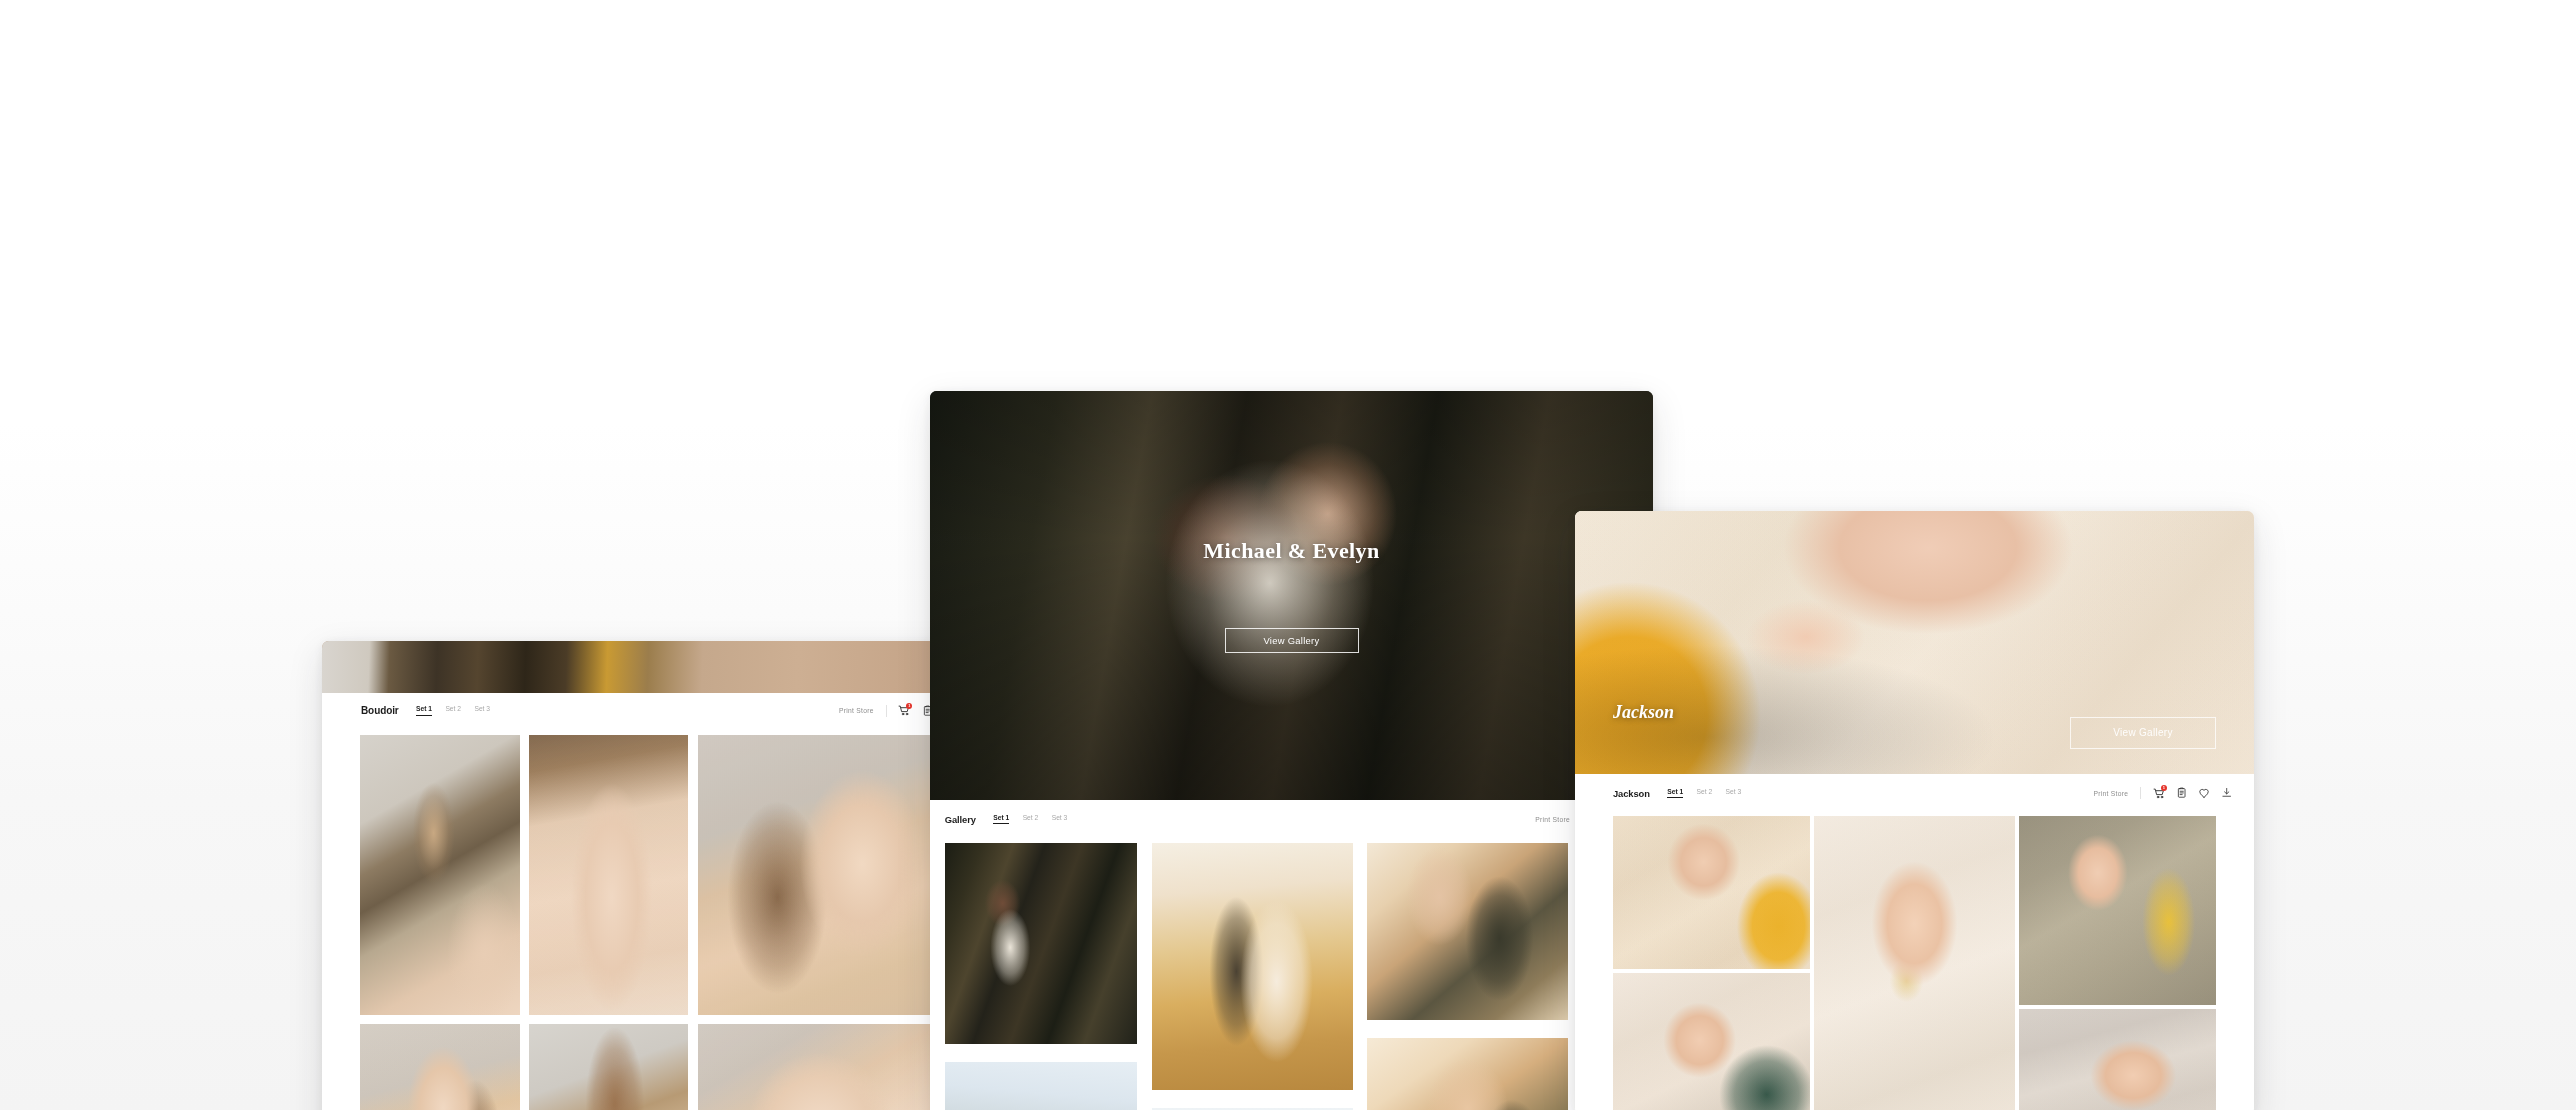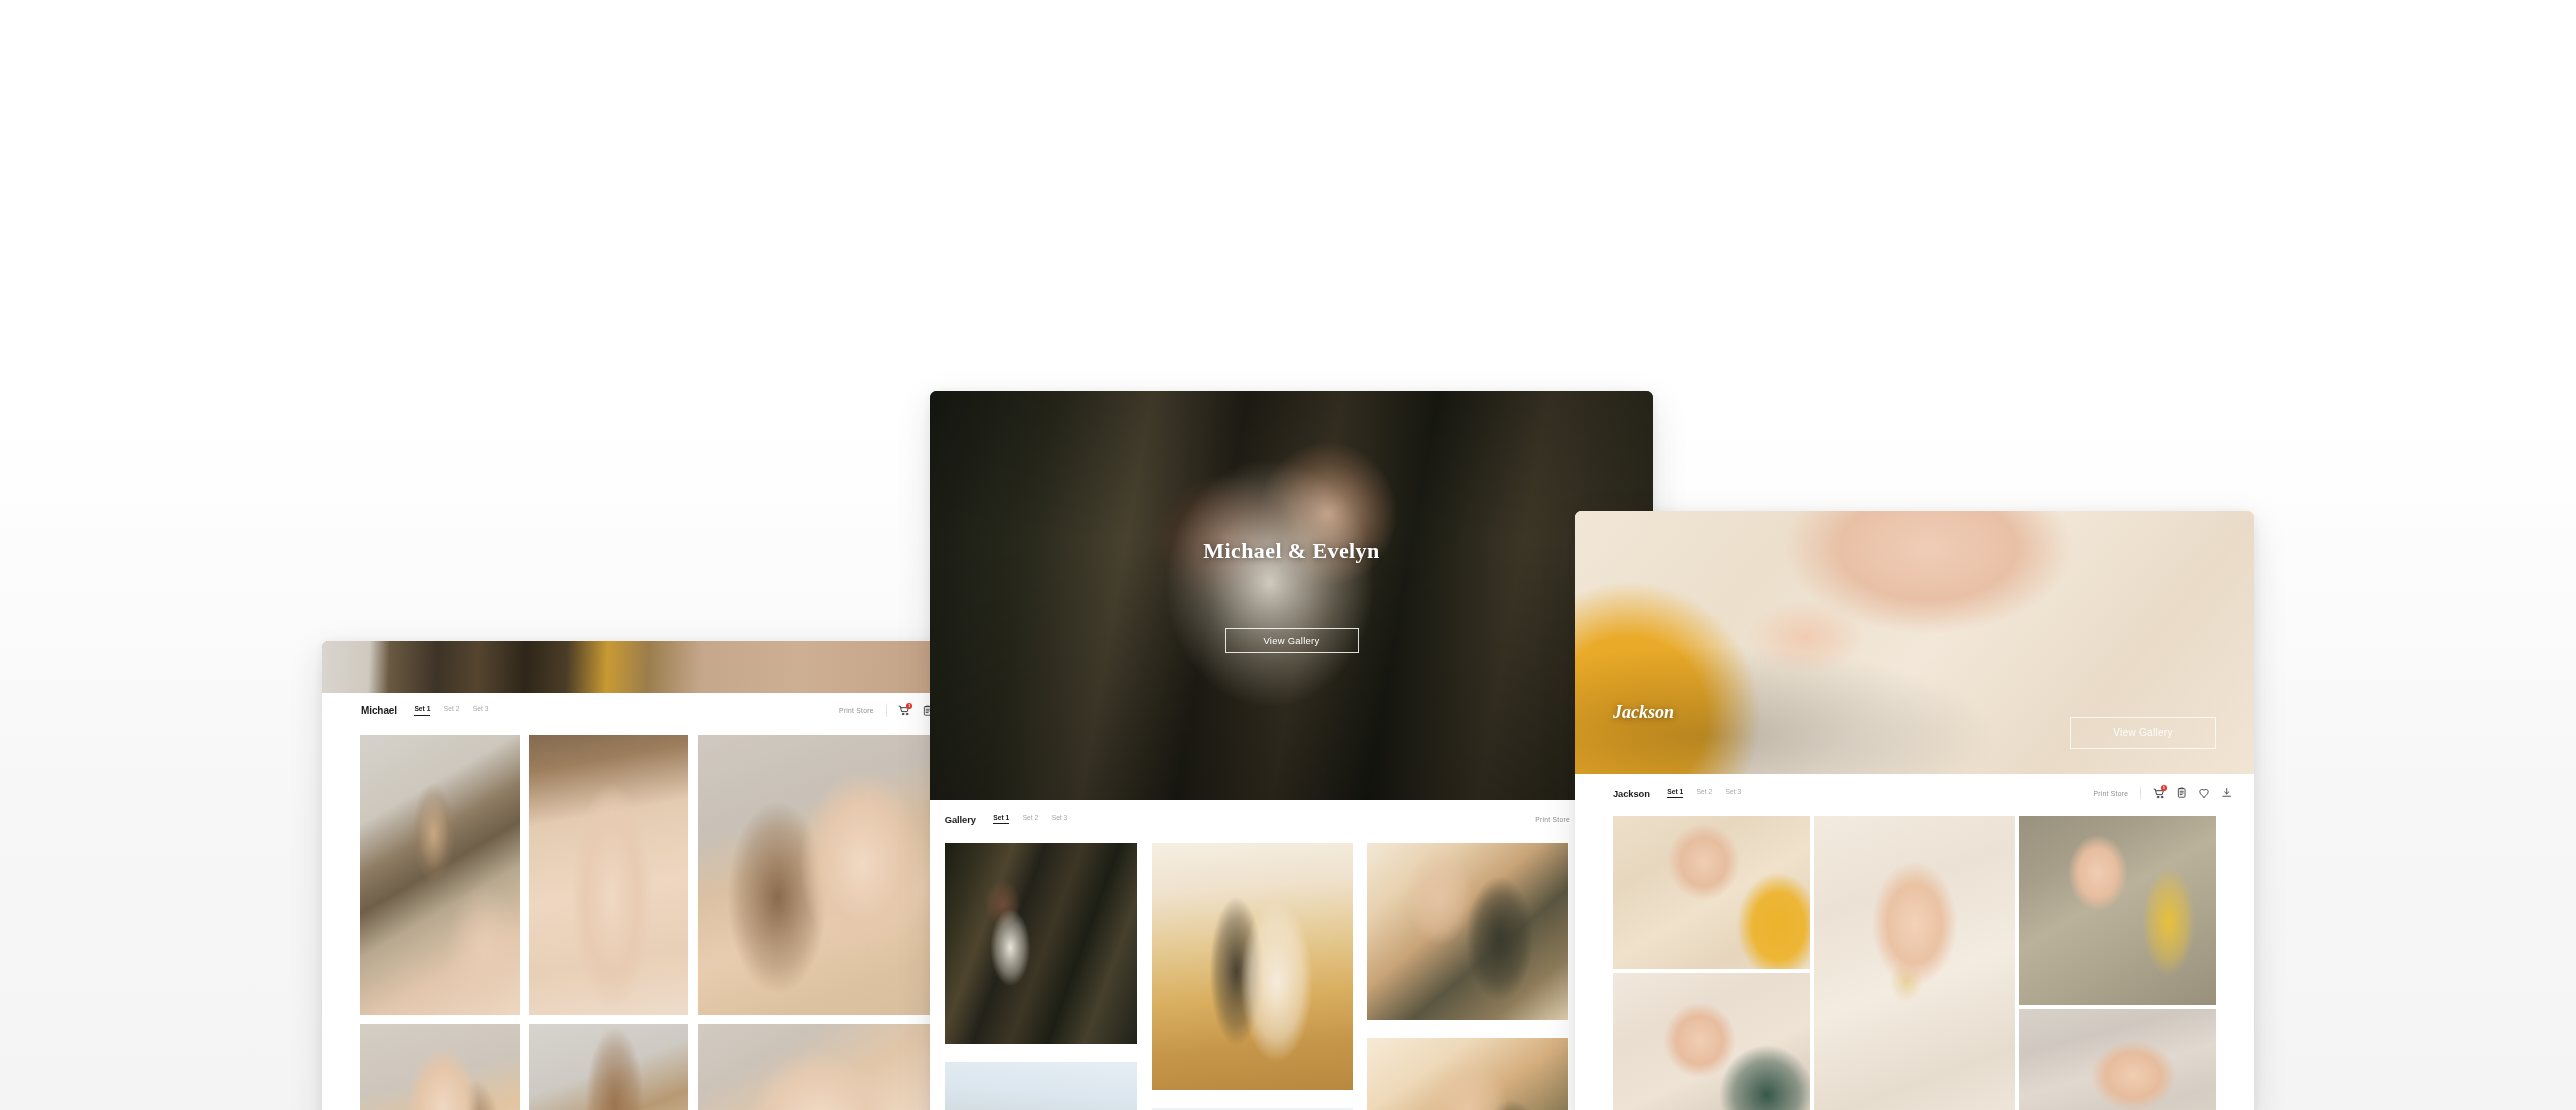--- a/index.html
+++ b/index.html
@@ -243,21 +243,21 @@
 </head>
 <body>
 
 <div class="window" id="win-boudoir" style="left:322px; top:641px; width:679px; height:510px;">
 
   <div class="hero" style="height:52px;">
     <div class="hero-photo ph-boudoir-hero"></div>
   </div>
 
   <div class="toolbar" style="height:35px; padding:0 23px 0 39px;">
-    <div class="tb-brand" style="font-size:10px; margin-right:17.4px;">Michael</div>
+    <div class="tb-brand" style="font-size:10px; margin-right:17.4px;">Boudoir</div>
 
     <div class="tb-tabs" style="gap:13.4px;">
       <div class="tb-tab active" style="font-size:6.7px; padding-bottom:2.7px;">Set 1</div>
       <div class="tb-tab" style="font-size:6.7px; padding-bottom:2.7px;">Set 2</div>
       <div class="tb-tab" style="font-size:6.7px; padding-bottom:2.7px;">Set 3</div>
     </div>
 
     <div class="tb-spacer"></div>
 
     <div class="tb-store" style="font-size:6.7px; margin-right:12px;">Print Store</div>

